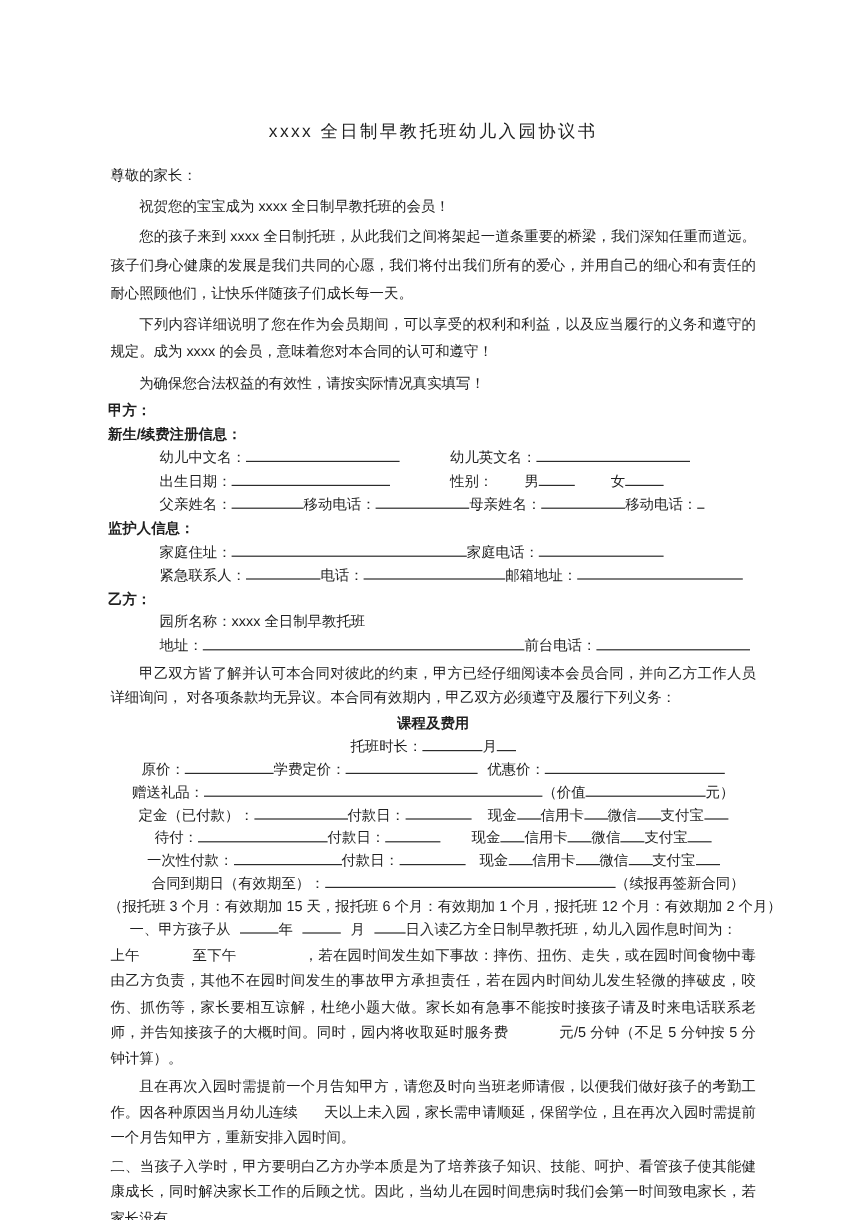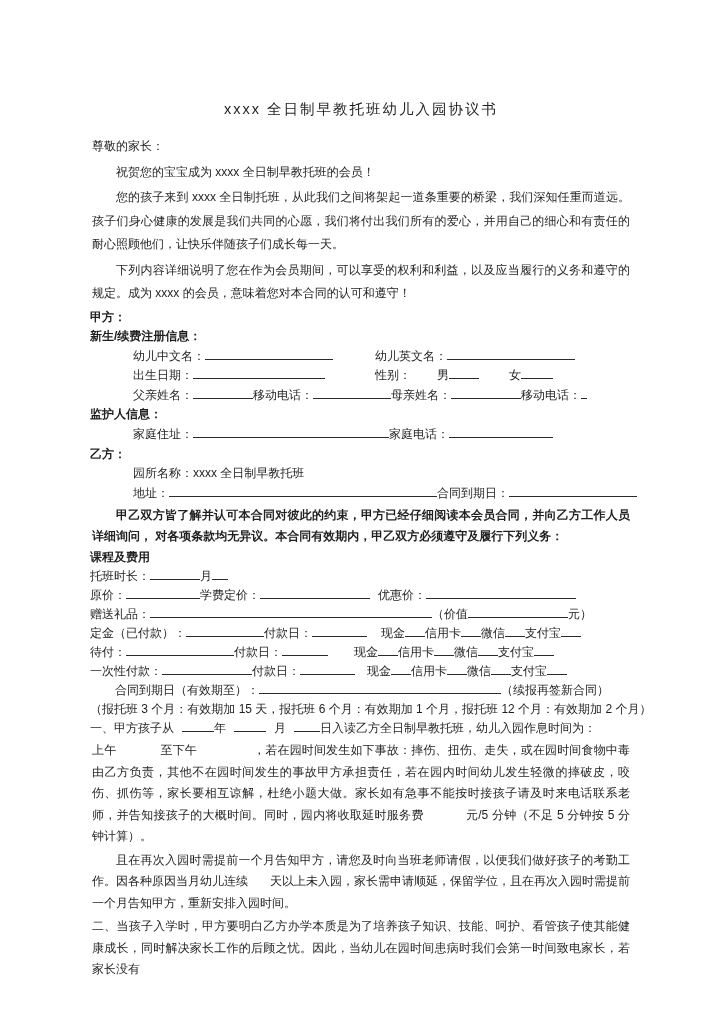--- a/index.html
+++ b/index.html
@@ -24,66 +24,68 @@
     letter-spacing:2px;
     margin:0 0 16px 0;
   }
   p { margin:2px; }
   .intro p { line-height:23.5px; text-align:justify; }
   .ti { text-indent:2em; }
   .bold { font-weight:bold; }
   .form .row { line-height:19.6px; white-space:nowrap; }
   .form .fi { padding-left:43px; }
   .col1 { display:inline-block; width:242px; }
-  .fees .row { line-height:19px; white-space:nowrap; }
+  .fees .row { line-height:19px; white-space:nowrap;text-align:center; }
   .clauses p { line-height:21.5px; text-align:justify; }
   .blank {
     display:inline-block;
     height:12px;
     border-bottom:1px solid #2b2b2b;
     vertical-align:baseline;
   }
   .gap { display:inline-block; }
-  .agree { line-height:20.5px; text-align:justify;font-weight:bold; }
+  .agree { line-height:20.5px; text-align:justify; }
 </style>
 </head>
 <body>
 
 <div class="page">
   <div class="content">
 
     <h1 class="title">xxxx 全日制早教托班幼儿入园协议书</h1>
 
     <div class="intro">
       <p>尊敬的家长：</p>
       <p class="ti">祝贺您的宝宝成为 xxxx 全日制早教托班的会员！</p>
       <p class="ti">您的孩子来到 xxxx 全日制托班，从此我们之间将架起一道条重要的桥梁，我们深知任重而道远。孩子们身心健康的发展是我们共同的心愿，我们将付出我们所有的爱心，并用自己的细心和有责任的耐心照顾他们，让快乐伴随孩子们成长每一天。</p>
       <p class="ti">下列内容详细说明了您在作为会员期间，可以享受的权利和利益，以及应当履行的义务和遵守的规定。成为 xxxx 的会员，意味着您对本合同的认可和遵守！</p>
+      <p class="ti">为确保您合法权益的有效性，请按实际情况真实填写！</p>
     </div>
 
     <div class="form">
       <div class="row bold">甲方：</div>
       <div class="row bold">新生/续费注册信息：</div>
 
       <div class="row fi"><span class="col1"><span>幼儿中文名：</span><span class="blank" style="width:128px"></span></span><span>幼儿英文名：</span><span class="blank" style="width:128px"></span></div>
 
       <div class="row fi"><span class="col1"><span>出生日期：</span><span class="blank" style="width:132px"></span></span><span>性别：</span><span class="gap" style="width:26px"></span><span>男</span><span class="blank" style="width:30px"></span><span class="gap" style="width:30px"></span><span>女</span><span class="blank" style="width:32px"></span></div>
 
       <div class="row fi"><span>父亲姓名：</span><span class="blank" style="width:60px"></span><span>移动电话：</span><span class="blank" style="width:78px"></span><span>母亲姓名：</span><span class="blank" style="width:70px"></span><span>移动电话：</span><span class="blank" style="width:6px"></span></div>
 
       <div class="row bold">监护人信息：</div>
 
       <div class="row fi"><span>家庭住址：</span><span class="blank" style="width:196px"></span><span>家庭电话：</span><span class="blank" style="width:104px"></span></div>
 
+      <div class="row fi"><span>紧急联系人：</span><span class="blank" style="width:62px"></span><span>电话：</span><span class="blank" style="width:118px"></span><span>邮箱地址：</span><span class="blank" style="width:138px"></span></div>
 
       <div class="row bold">乙方：</div>
 
       <div class="row fi"><span>园所名称：</span><span>xxxx 全日制早教托班</span></div>
 
-      <div class="row fi"><span>地址：</span><span class="blank" style="width:268px"></span><span>合同到期日：</span><span class="blank" style="width:128px"></span></div>
+      <div class="row fi"><span>地址：</span><span class="blank" style="width:268px"></span><span>前台电话：</span><span class="blank" style="width:128px"></span></div>
     </div>
 
     <p class="agree ti">甲乙双方皆了解并认可本合同对彼此的约束，甲方已经仔细阅读本会员合同，并向乙方工作人员详细询问， 对各项条款均无异议。本合同有效期内，甲乙双方必须遵守及履行下列义务：</p>
 
     <div class="fees">
       <div class="row bold">课程及费用</div>
 
       <div class="row"><span>托班时长：</span><span class="blank" style="width:50px"></span><span>月</span><span class="blank" style="width:16px"></span></div>
 
       <div class="row"><span>原价：</span><span class="blank" style="width:74px"></span><span>学费定价：</span><span class="blank" style="width:110px"></span><span class="gap" style="width:8px"></span><span>优惠价：</span><span class="blank" style="width:150px"></span></div>

